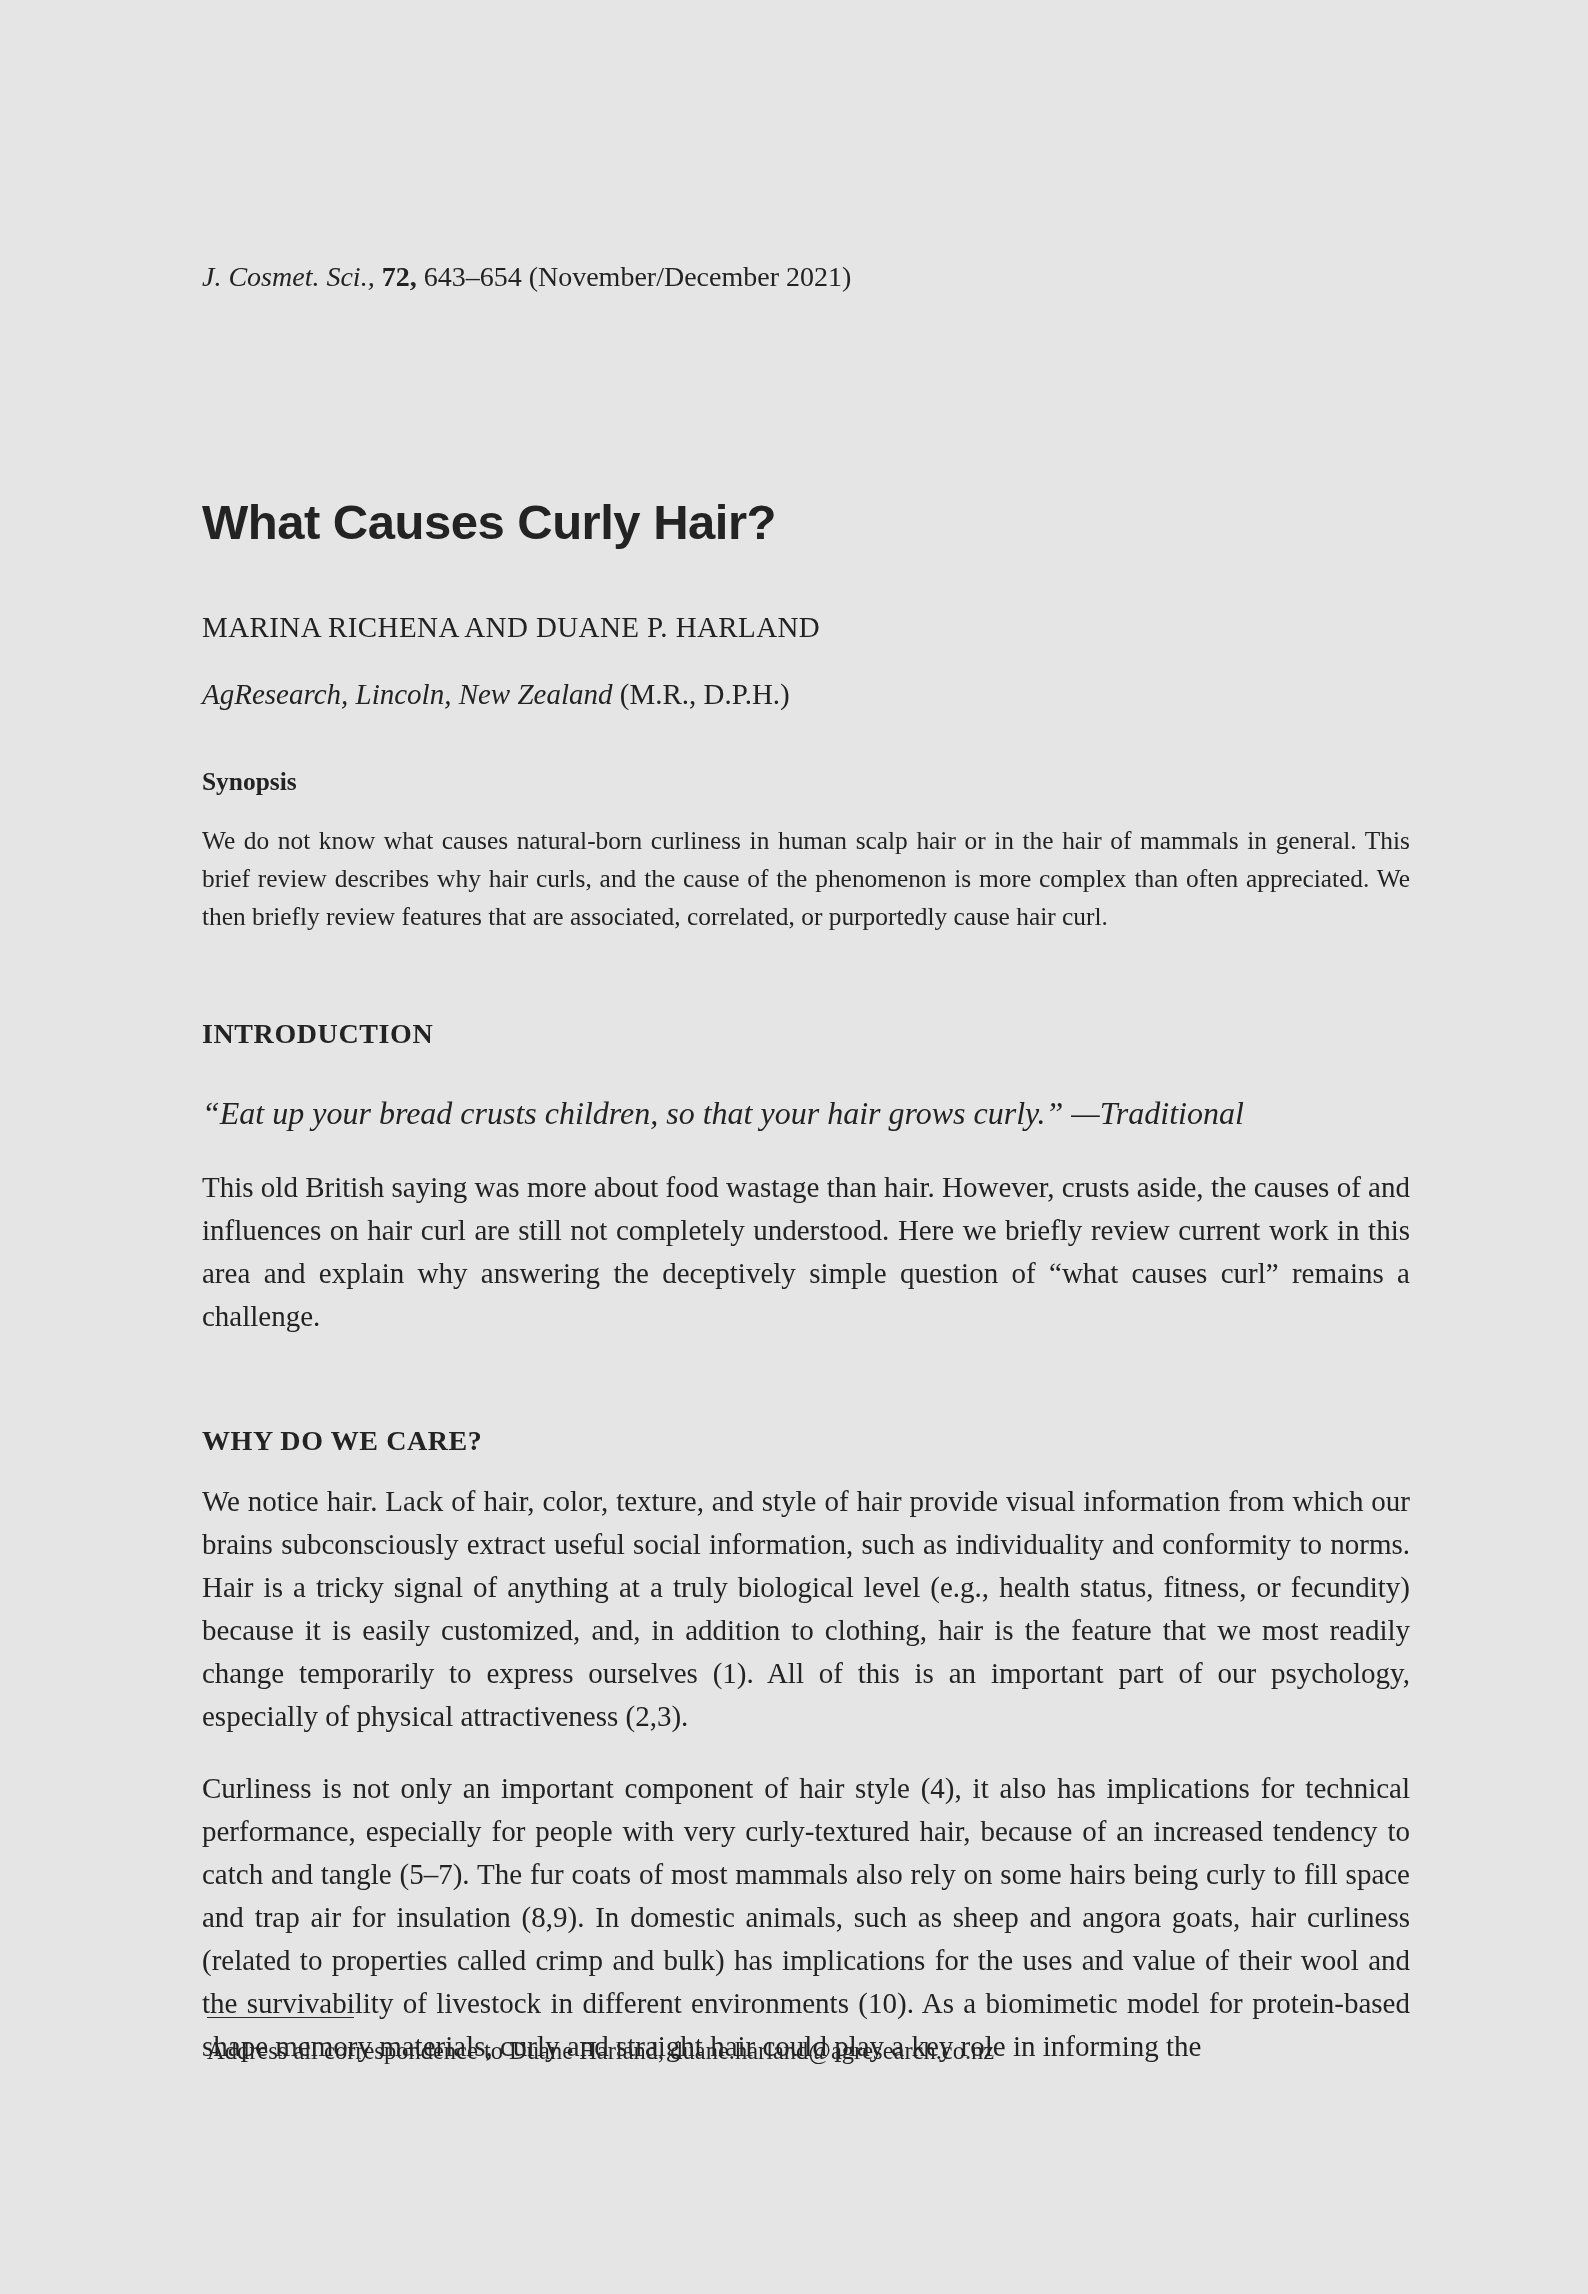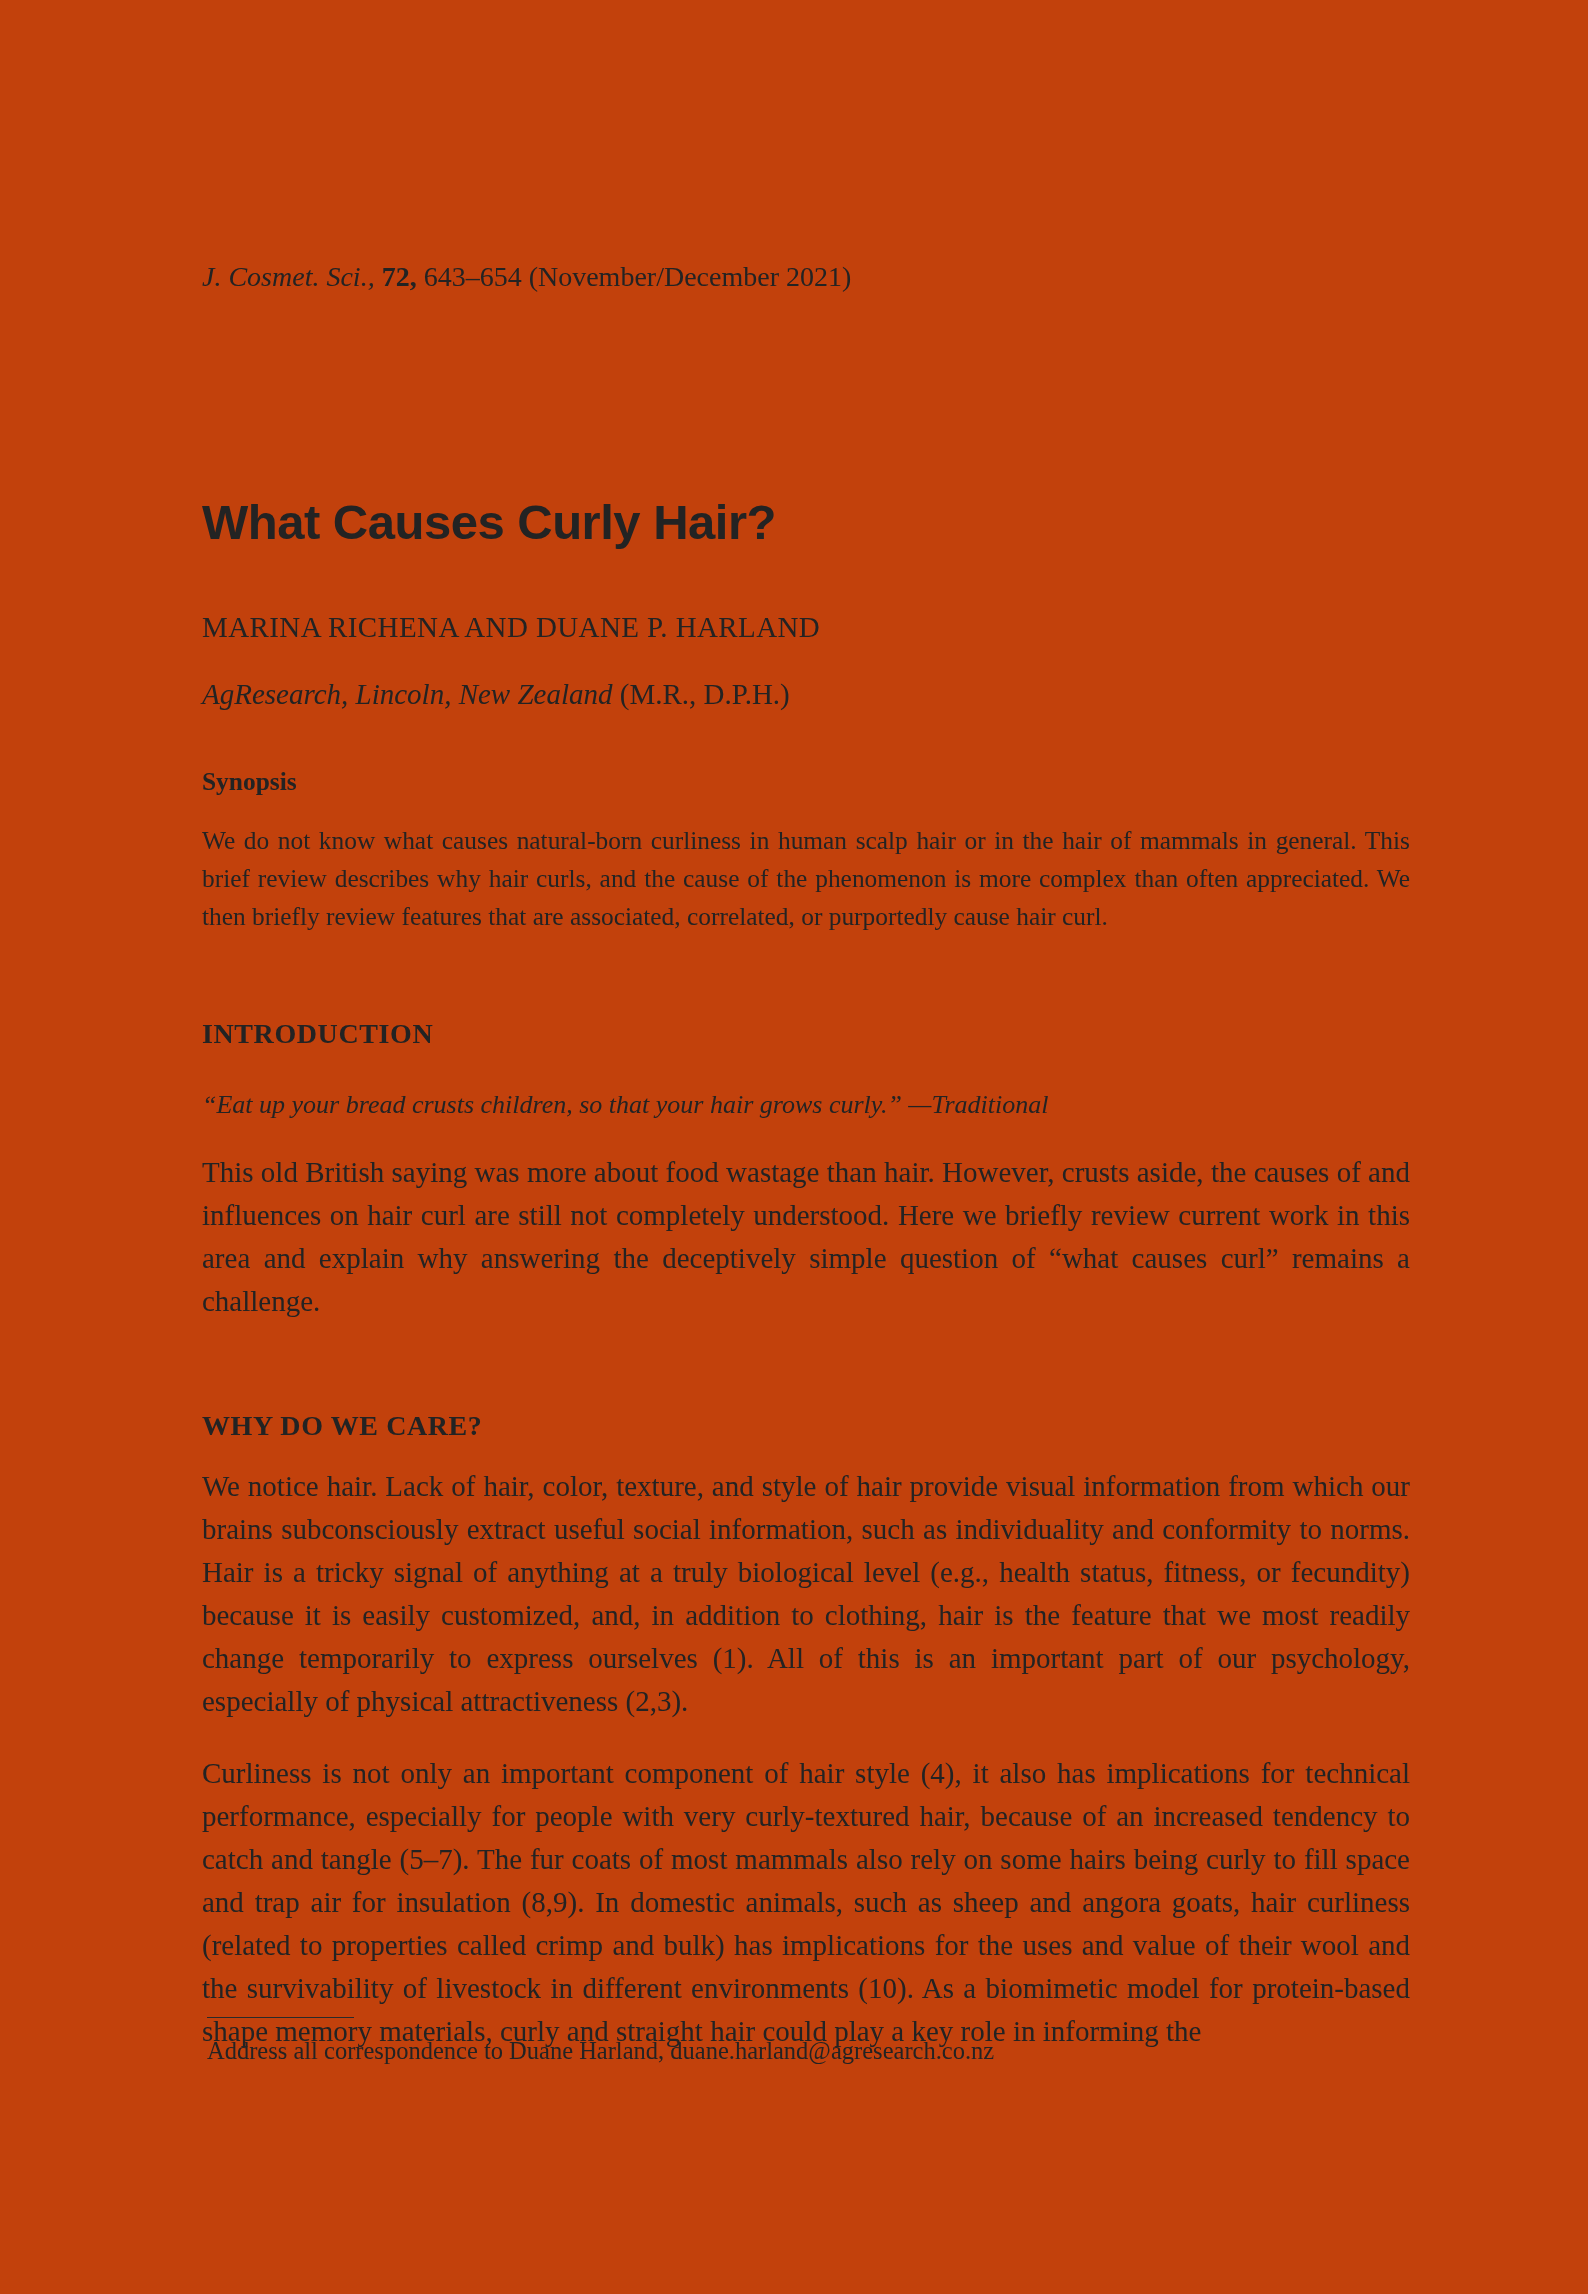--- a/index.html
+++ b/index.html
@@ -1,20 +1,20 @@
 <!DOCTYPE html>
 <html style="font-size:15px"><head>
 <meta charset="utf-8">
 <style>
   html, body { margin: 0; padding: 0; background: #ffffff; }
   .page {
     position: relative;
     width: 1589px;
     height: 2295px;
-    background: #c2410c;
+    background: #e5e5e5;
     overflow: hidden;
     font-family: "Liberation Serif", serif;
     color: #232323;
   }
   .content {
     padding: 232px 179px 0 202px; 
   }
   .journal-line { font-size: 28px; line-height: 1.2; }
   .it { font-style: italic; }
   .b  { font-weight: bold; }
@@ -46,22 +46,22 @@
 
   .section-heading {
     font-size: 28px;
     font-weight: bold;
     letter-spacing: 0.6px;
   }
   .intro-heading { margin-top: 83px; }
   .why-heading   { margin-top: 87px; }
 
   .epigraph {
-    margin-top: 34px;
-    font-size: 26px;
+    margin-top: 43px;
+    font-size: 32px;
     font-style: italic;
     line-height: 41px;
   }
 
   .body-para {
     margin-top: 13px;
     font-size: 29px;
     line-height: 43px;
     text-align: justify;
   }

